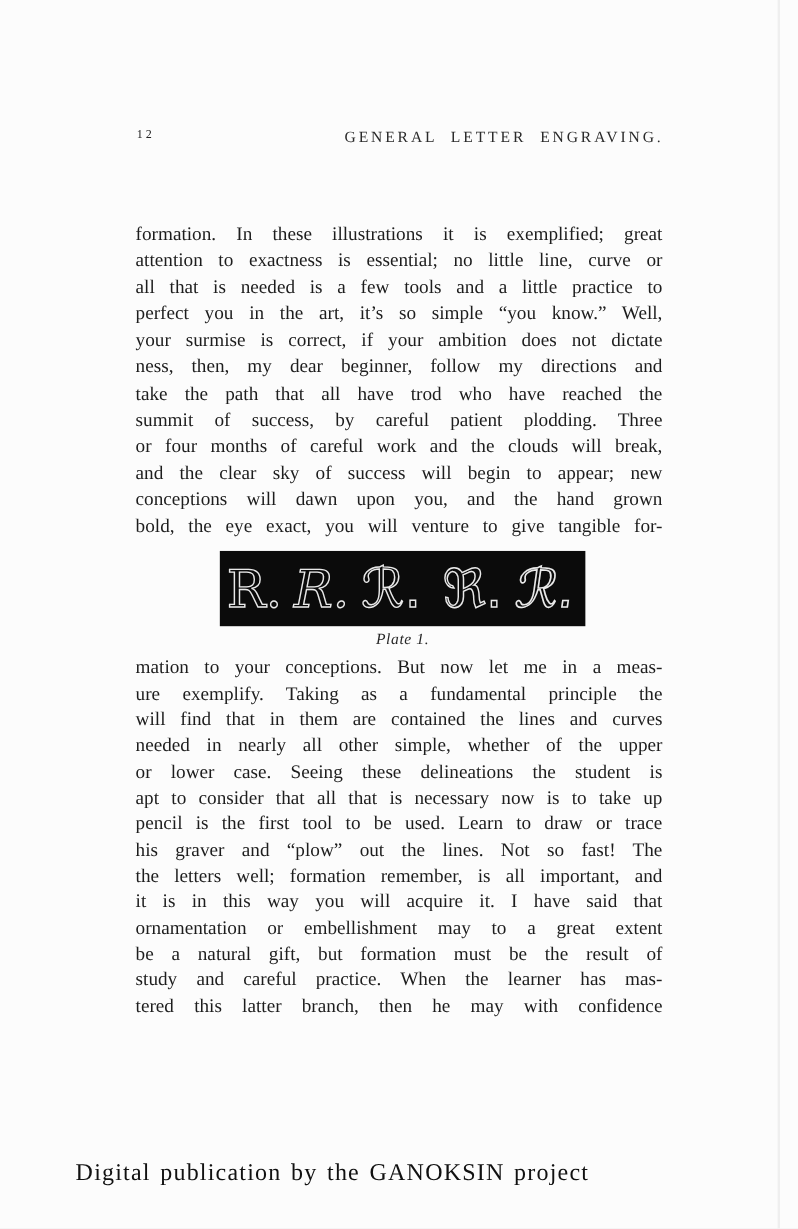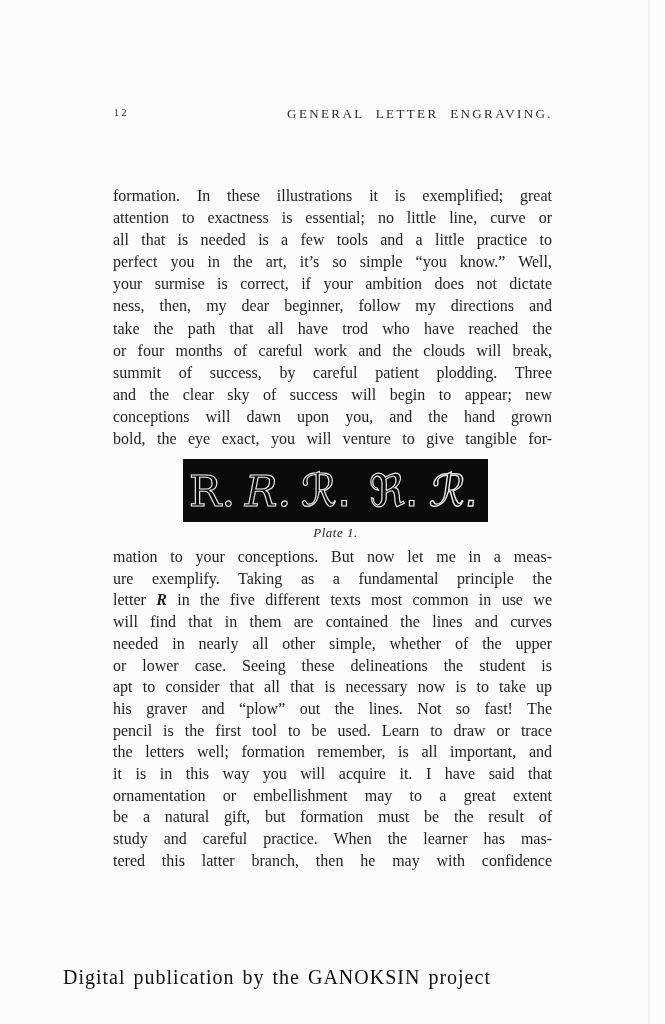--- a/index.html
+++ b/index.html
@@ -73,49 +73,48 @@
   <div class="running-title">GENERAL LETTER ENGRAVING.</div>
 
   <div class="para para1">
       <div class="tline">formation.  In these illustrations it is exemplified;  great</div>
       <div class="tline">attention to exactness is essential; no little line, curve or</div>
       <div class="tline">all that is needed is a few tools and a little practice to</div>
       <div class="tline">perfect you in the art, it’s so simple “you know.”  Well,</div>
       <div class="tline">your surmise is correct, if your ambition does not dictate</div>
       <div class="tline">ness, then, my dear beginner, follow my directions and</div>
       <div class="tline">take the path that all have trod who have reached the</div>
+      <div class="tline">summit of success, by careful patient plodding.  Three</div>
       <div class="tline">or four months of careful work and the clouds will break,</div>
-      <div class="tline">summit of success, by careful patient plodding.  Three</div>
       <div class="tline">and the clear sky of success will begin to appear; new</div>
       <div class="tline">conceptions will dawn upon you, and the hand grown</div>
       <div class="tline">bold, the eye exact, you will venture to give tangible for-</div>
     </div>
 
   <figure class="plate">
     <svg width="305" height="63" viewBox="0 0 305 63">
       <rect x="0" y="0" width="305" height="63" fill="#0b0b0b"></rect>
       <text class="plate-letter l-roman" x="6" y="47">R.</text>
       <text class="plate-letter l-italic" x="62" y="47">R.</text>
       <text class="plate-letter l-script" x="118" y="47">ℛ.</text>
       <text class="plate-letter l-blackletter" x="186" y="47">ℜ.</text>
       <text class="plate-letter l-german" x="252" y="47" transform="skewX(-8)">ℛ.</text>
     </svg>
     <figcaption class="plate-caption">Plate 1.</figcaption>
   </figure>
 
   <div class="para para2">
       <div class="tline">mation to your conceptions.  But now let me in a meas-</div>
       <div class="tline">ure exemplify.  Taking as a fundamental principle the</div>
-      <div class="tline">letter <i class="emph">R</i> in the five different texts most common in use we</div>
       <div class="tline">will find that in them are contained the lines and curves</div>
       <div class="tline">needed in nearly all other simple, whether of the upper</div>
       <div class="tline">or lower case.  Seeing these delineations the student is</div>
       <div class="tline">apt to consider that all that is necessary now is to take up</div>
+      <div class="tline">pencil is the first tool to be used.  Learn to draw or trace</div>
       <div class="tline">his graver and “plow” out the lines.  Not so fast!  The</div>
-      <div class="tline">pencil is the first tool to be used.  Learn to draw or trace</div>
       <div class="tline">the letters well; formation remember, is all important, and</div>
       <div class="tline">it is in this way you will acquire it.  I have said that</div>
       <div class="tline">ornamentation or embellishment may to a great extent</div>
       <div class="tline">be a natural gift, but formation must be the result of</div>
       <div class="tline">study and careful practice.  When the learner has mas-</div>
       <div class="tline">tered this latter branch, then he may with confidence</div>
     </div>
 
   <div class="footer-credit">Digital publication by the GANOKSIN project</div>
 

